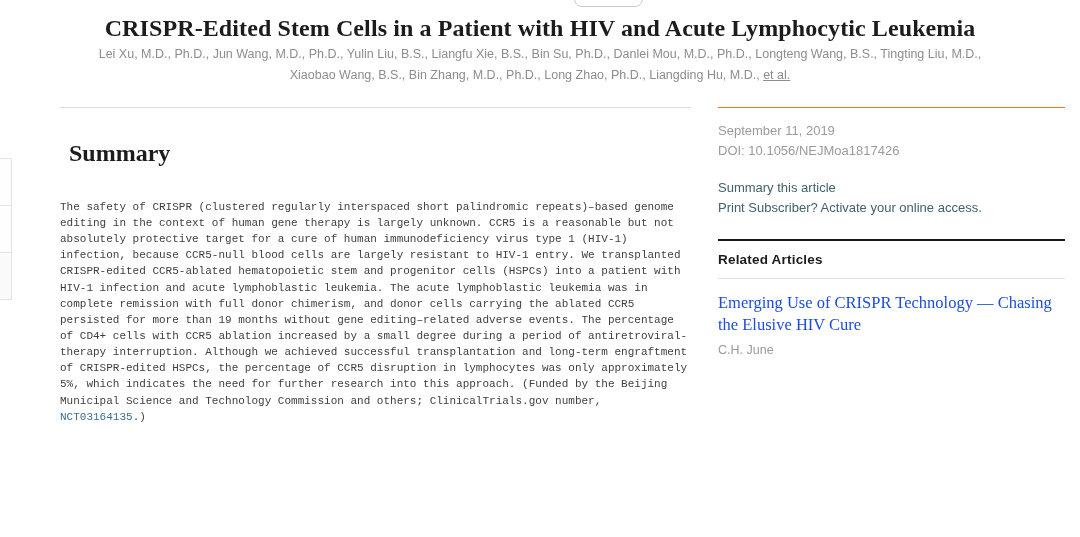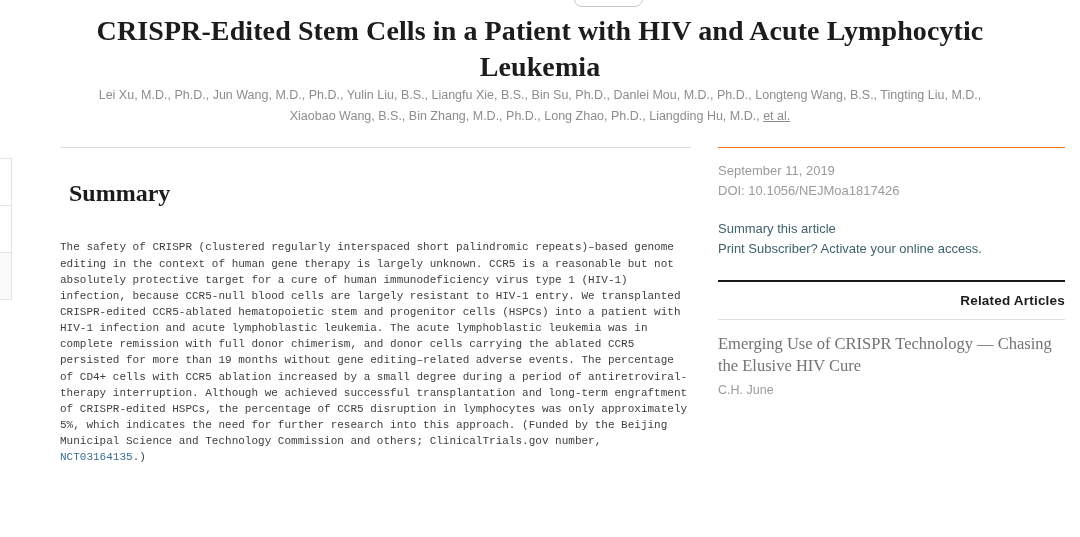--- a/index.html
+++ b/index.html
@@ -46,21 +46,21 @@
   }
   .share-btn:first-child { margin-top: 0; }
   .share-btn:last-child { background: #fafafa; }
 
   
   header { text-align: center; padding-top: 13px; }
   h1.title {
     margin: 0 auto;
     max-width: 890px;
     font-family: "Liberation Serif", "DejaVu Serif", serif;
-    font-size: 28px;
+    font-size: 24px;
     line-height: 1.27;
     font-weight: 700;
     color: #1c1c1c;
     letter-spacing: .1px;
   }
   .authors {
     margin: 1px auto 0;
     max-width: 925px;
     font-size: 12.5px;
     line-height: 1.65;
@@ -127,21 +127,20 @@
   .related {
     margin-top: 21px;
     border-top: 2px solid #191919;
   }
   h3.related-h {
     margin: 11px 0 0;
     font-size: 13.5px;
     font-weight: 700;
     color: #1c1c1c;
     letter-spacing: .2px;
-    text-align: right;
   }
   .rel-divider {
     border-top: 1px solid #e0e0e0;
     margin-top: 11px;
   }
   .rel-item { margin-top: 13px; }
   .rel-meta {
     font-size: 10.5px;
     font-weight: 700;
     letter-spacing: 1.6px;
@@ -152,21 +151,21 @@
     font-weight: 400;
     letter-spacing: 1.3px;
     margin-left: 9px;
   }
   .rel-title {
     display: block;
     margin-top: 7px;
     font-family: "Liberation Serif", "DejaVu Serif", serif;
     font-size: 16.5px;
     line-height: 1.32;
-    color: #737373;
+    color: #1d4ed8;
     text-decoration: none;
     cursor: pointer;
   }
   .rel-author {
     margin-top: 7px;
     font-size: 12.5px;
     color: #9b9b9b;
   }
 </style>
 </head>

